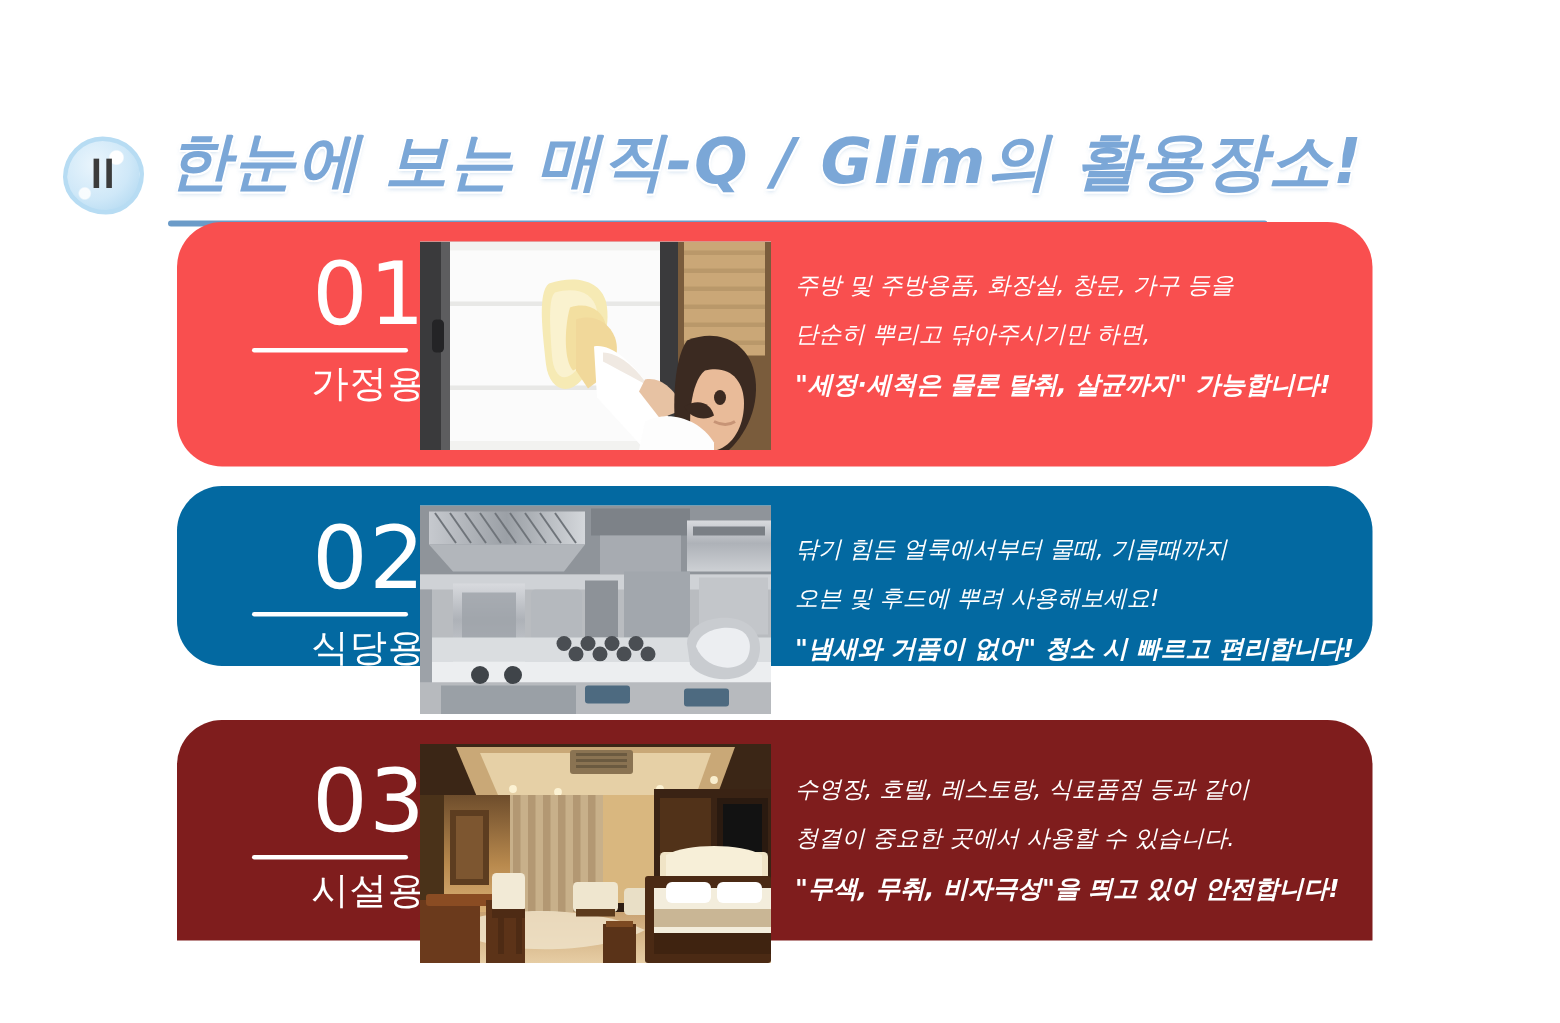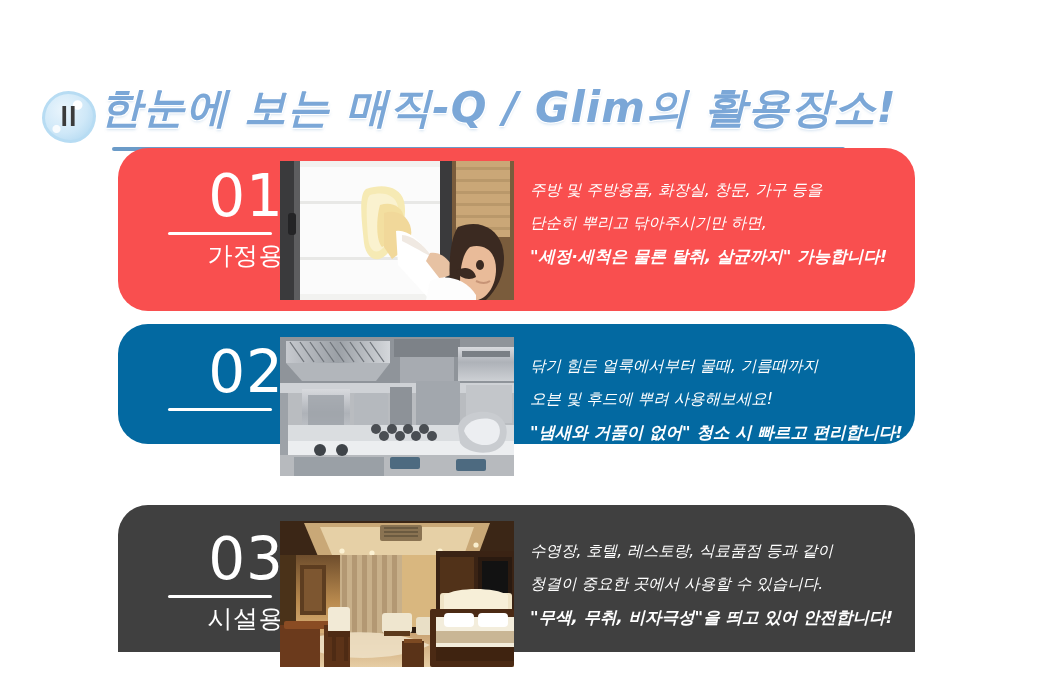--- a/index.html
+++ b/index.html
@@ -46,21 +46,21 @@
     text-align: center;
     font-family: Liberation Sans, sans-serif;
     font-size: 27px;
     font-weight: 700;
     color: #3b3b3b;
     letter-spacing: 1px;
     line-height: 1;
   }
   .title-text {
     position: absolute;
-    left: 100px;
+    left: 112px;
     top: 40px;
     font-family: "DejaVu Sans", "Liberation Sans", sans-serif;
     font-size: 42px;
     font-weight: 700;
     font-style: italic;
     color: #7BA7D7;
     letter-spacing: 1px;
     white-space: nowrap;
     text-shadow:
        1px  1px 0 rgba(255,255,255,0.95),
@@ -82,21 +82,21 @@
   
   .card {
     position: absolute;
     left: 118px;
     width: 797px;
     border-radius: 30px;
     box-sizing: border-box;
   }
   .card-1 { top: 148px; height: 163px; background: #F94F4F; }
   .card-2 { top: 324px; height: 120px; background: #0369a1; }
-  .card-3 { top: 505px; height: 147px; background: #404040;
+  .card-3 { top: 480px; height: 147px; background: #7f1d1d;
             border-bottom-left-radius: 0; border-bottom-right-radius: 0; }
 
   
   .card-num-col {
     position: absolute;
     left: 38px;
     top: 18px;
     width: 128px;
     text-align: right;
   }
@@ -214,20 +214,21 @@
     <span class="line">주방 및 주방용품, 화장실, 창문, 가구 등을</span>
     <span class="line">단순히 뿌리고 닦아주시기만 하면,</span>
     <span class="line strong">"세정·세척은 물론 탈취, 살균까지" 가능합니다!</span>
   </div>
 </div>
 
 <div class="card card-2">
   <div class="card-num-col">
     <div class="card-num">02</div>
     <div class="card-num-rule"></div>
+    <div class="card-label">식당용</div>
   </div>
   <div class="card-photo">
     <svg viewBox="0 0 234 139" preserveAspectRatio="none" aria-hidden="true">
       <defs>
         <linearGradient id="steel" x1="0" y1="0" x2="0" y2="1">
           <stop offset="0%" stop-color="#d8dade"></stop>
           <stop offset="45%" stop-color="#aeb2b8"></stop>
           <stop offset="100%" stop-color="#cdd0d4"></stop>
         </linearGradient>
         <linearGradient id="steel2" x1="0" y1="0" x2="1" y2="0">

